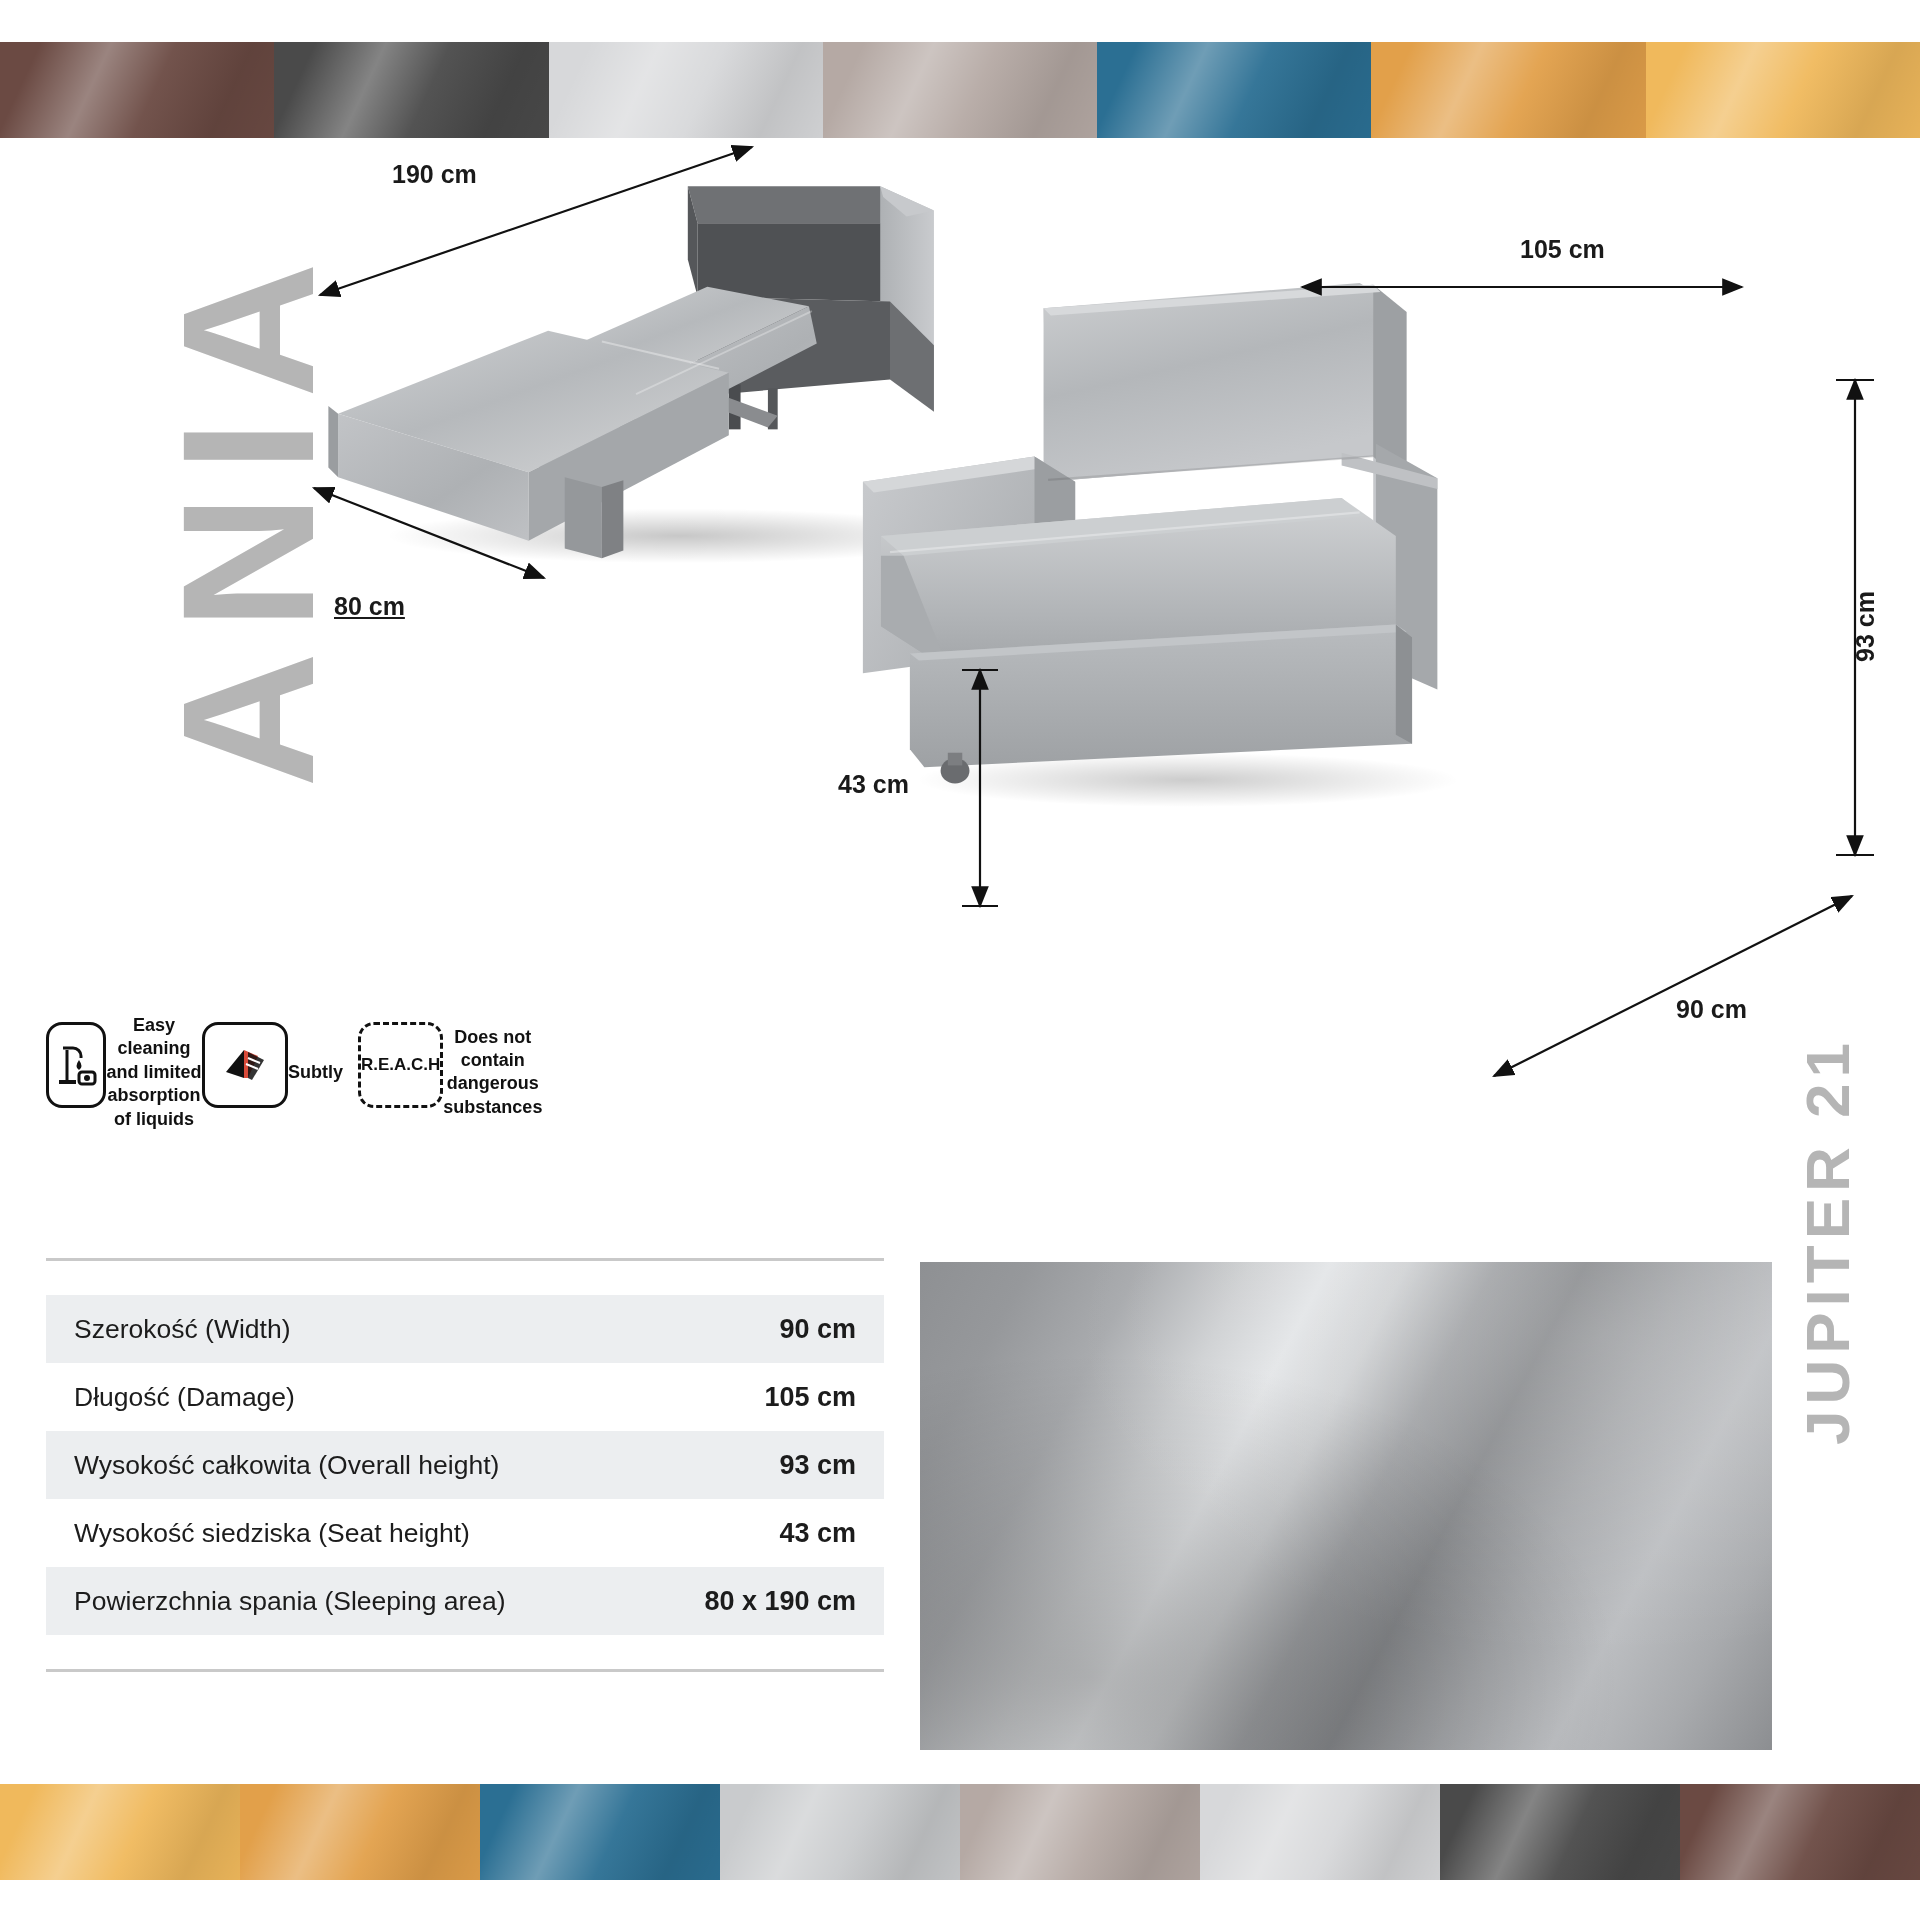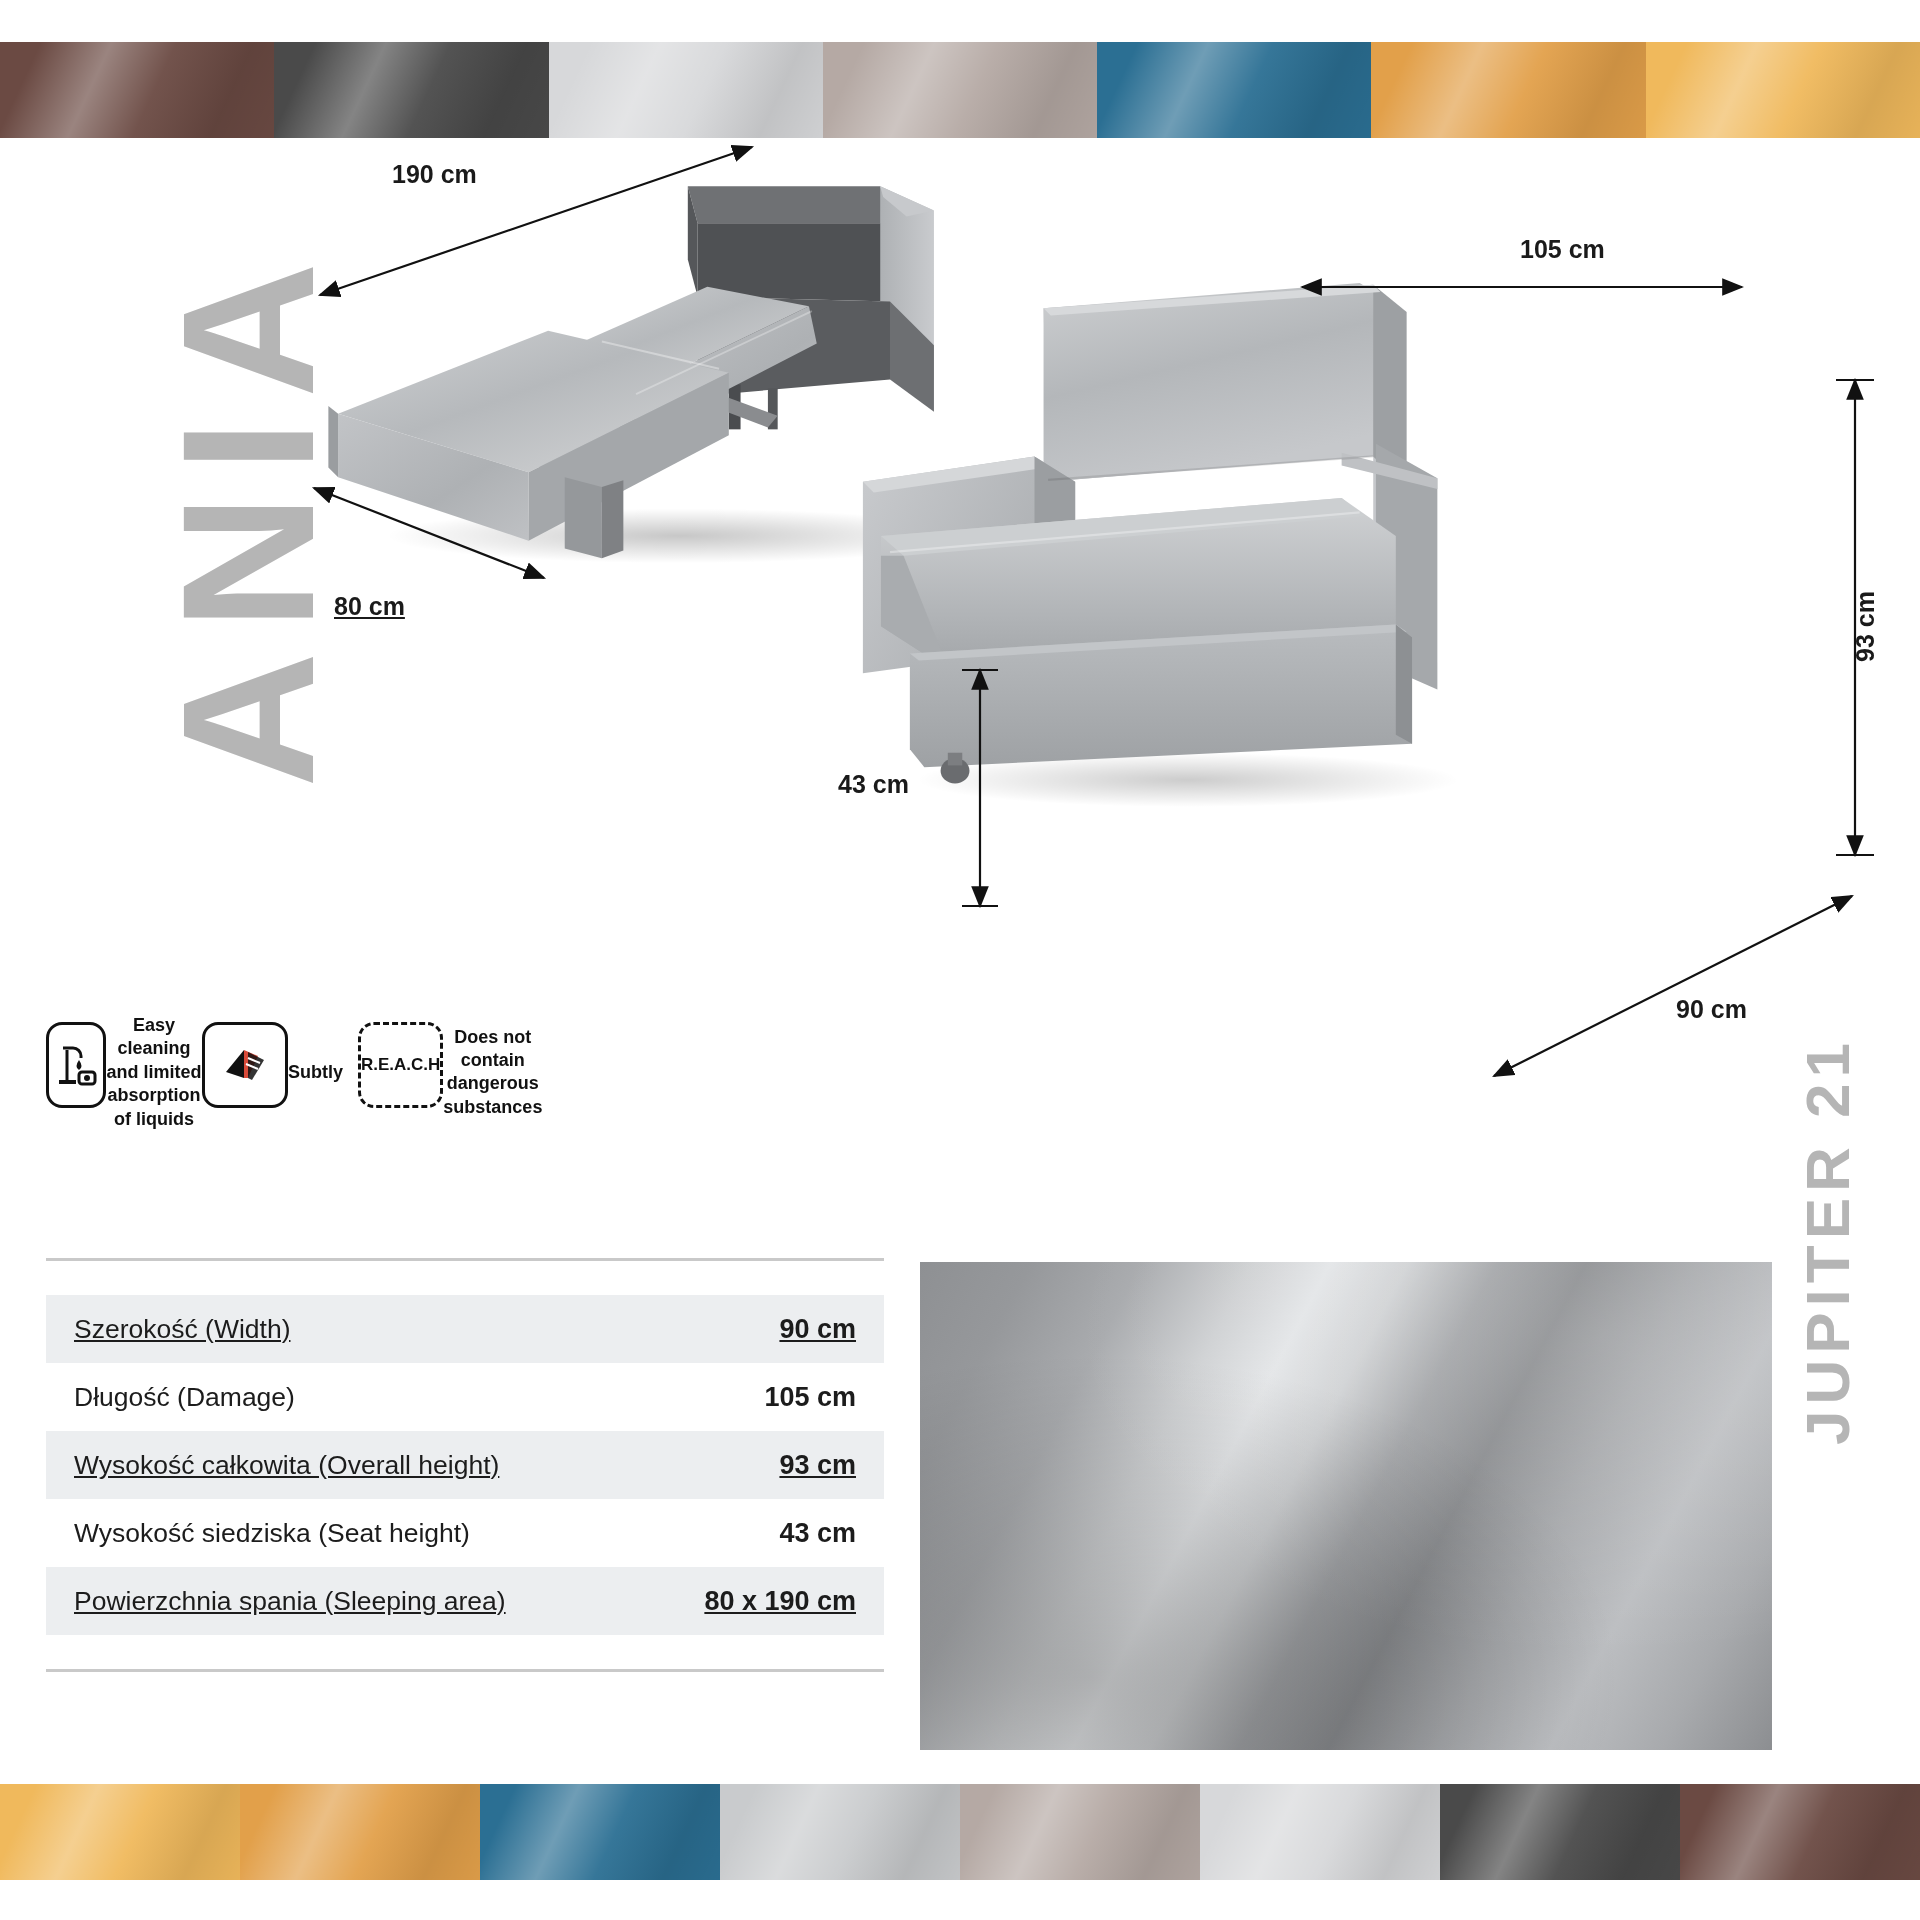--- a/index.html
+++ b/index.html
@@ -96,21 +96,21 @@
   .spec {
     position:absolute; left:46px; top:1258px; width:838px;
   }
   .spec .rule { height:3px; background:#c9c9c9; }
   .spec .rows { margin:34px 0 34px 0; }
   .spec .row {
     display:flex; align-items:center; justify-content:space-between;
     height:68px; padding:0 28px;
     font-size:26.5px; color:#1c1c1c;
   }
-  .spec .row.alt { background:#eceef0;text-decoration:underline; }
+  .spec .row.alt { background:#eceef0; }
   .spec .row .v { font-weight:bold; font-size:27px; }
 
   
   .fabric-photo {
     position:absolute; left:920px; top:1262px; width:852px; height:488px;
     overflow:hidden;
     background:
       linear-gradient(118deg,
         #8e9093 0%, #96989b 10%,
         #a9abae 20%, #cfd1d3 30%,

